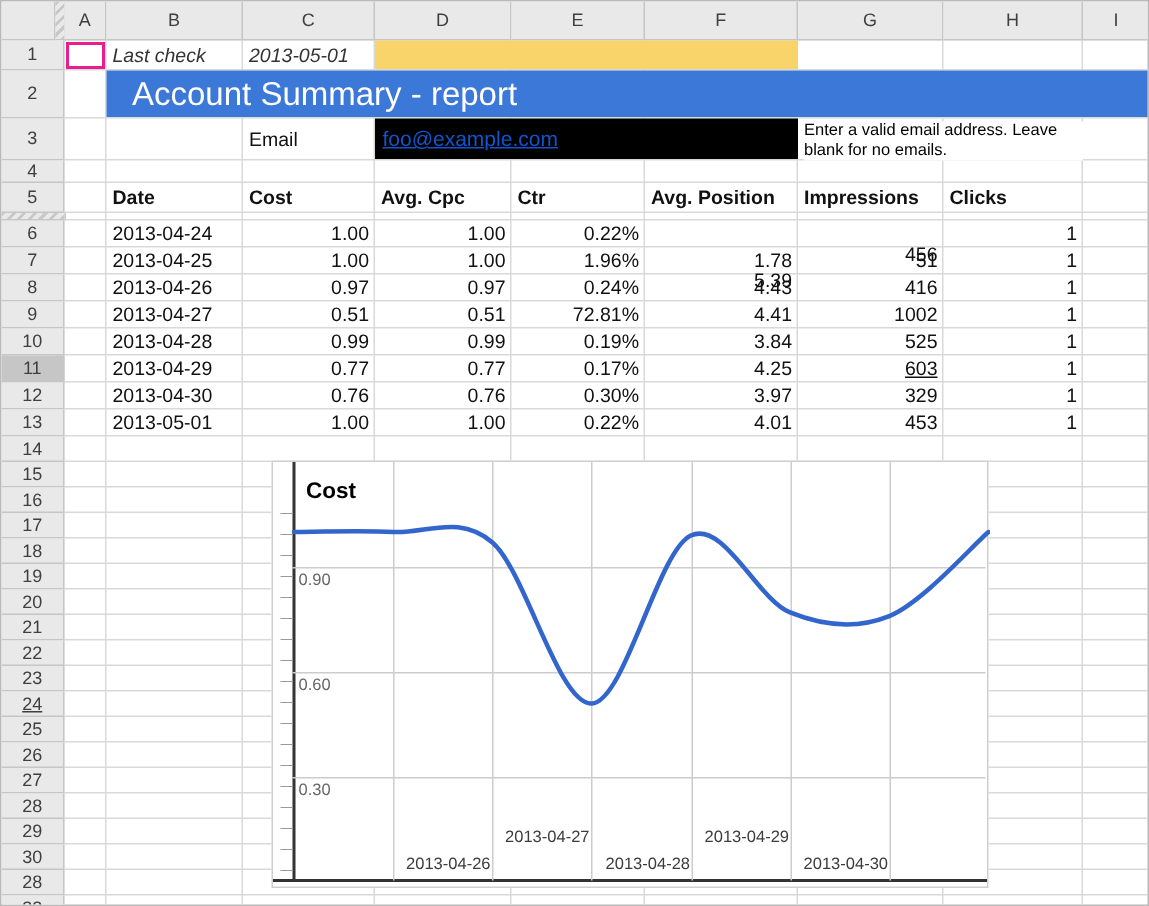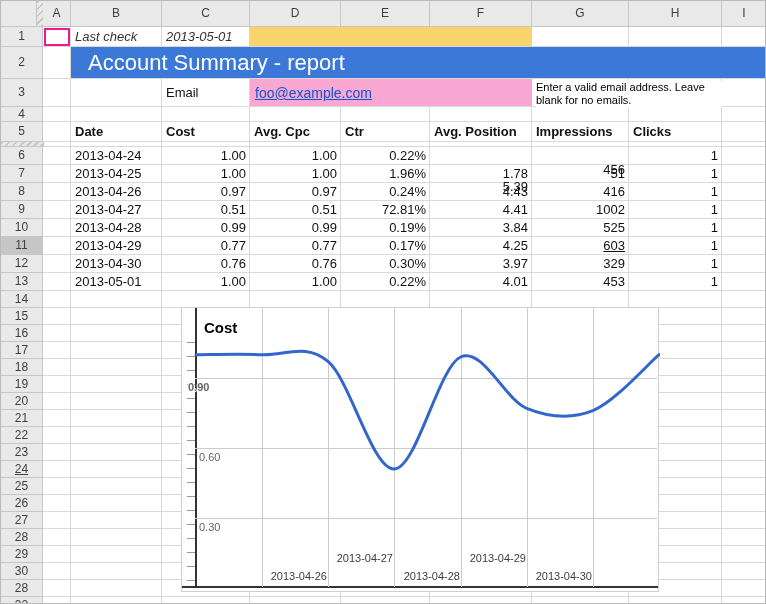--- a/index.html
+++ b/index.html
@@ -147,21 +147,21 @@
       <div class="hline" style="left: 42px; top: 578px; width: 724px;"></div>
       <div class="hline" style="left: 42px; top: 595px; width: 724px;"></div>
       <div class="hline" style="left: 42px; top: 145px; width: 724px;"></div>
     </div>
   <div id="cells">
       <div class="cell left italic" style="left: 70px; top: 26px; width: 91px; height: 20px; line-height: 19px;">Last check</div>
       <div class="cell left italic" style="left: 161px; top: 26px; width: 88px; height: 20px; line-height: 19px;">2013-05-01</div>
       <div class="yellow-cell" style="left: 249px; top: 26px; width: 282px; height: 19px; background: rgb(249, 212, 107);"></div>
       <div class="banner" style="left: 70px; top: 46px; width: 696px; height: 31px; line-height: 31px; background: rgb(60, 120, 216);">Account Summary - report</div>
       <div class="cell left" style="left: 161px; top: 78px; width: 88px; height: 28px; line-height: 27px;">Email</div>
-      <div class="yellow-cell" style="left: 249px; top: 78px; width: 282px; height: 27px; line-height: 27px; background: #f9a8d4; padding-left: 5px;"><span class="email-link" style="color: rgb(17, 85, 204);">foo@example.com</span></div>
+      <div class="yellow-cell" style="left: 249px; top: 78px; width: 282px; height: 27px; line-height: 27px; background: #000000; padding-left: 5px;"><span class="email-link" style="color: rgb(17, 85, 204);">foo@example.com</span></div>
       <div class="helper" style="left: 535px; top: 80px; width: 186px; height: 26px;">Enter a valid email address. Leave blank for no emails.</div>
       <div class="cell left bold" style="left: 70px; top: 121px; width: 91px; height: 20px; line-height: 19px;">Date</div>
       <div class="cell left bold" style="left: 161px; top: 121px; width: 88px; height: 20px; line-height: 19px;">Cost</div>
       <div class="cell left bold" style="left: 249px; top: 121px; width: 91px; height: 20px; line-height: 19px;">Avg. Cpc</div>
       <div class="cell left bold" style="left: 340px; top: 121px; width: 89px; height: 20px; line-height: 19px;">Ctr</div>
       <div class="cell left bold" style="left: 429px; top: 121px; width: 102px; height: 20px; line-height: 19px;">Avg. Position</div>
       <div class="cell left bold" style="left: 531px; top: 121px; width: 97px; height: 20px; line-height: 19px;">Impressions</div>
       <div class="cell left bold" style="left: 628px; top: 121px; width: 93px; height: 20px; line-height: 19px;">Clicks</div>
       <div class="cell left" style="left: 70px; top: 146px; width: 91px; height: 18px; line-height: 17px;">2013-04-24</div>
       <div class="cell right" style="left: 161px; top: 146px; width: 88px; height: 18px; line-height: 17px;">1.00</div>
@@ -237,21 +237,21 @@
         <div class="xgrid" style="left: 345px;"></div>
         <div class="xgrid" style="left: 411px;"></div>
       </div>
     <svg id="chart-svg" width="478" height="285" viewBox="0 0 478 285">
       <path id="chart-path" fill="none" stroke-width="3" stroke-linecap="round" d="M 14.0 46.7 C 25.0 46.7 58.1 45.5 80.1 46.7 C 102.2 47.8 124.2 34.6 146.3 53.7 C 168.3 72.7 190.4 161.8 212.4 161.0 C 234.5 160.2 256.5 59.1 278.6 49.0 C 300.6 38.9 322.7 91.4 344.7 100.3 C 366.8 109.3 388.8 111.6 410.9 102.7 C 432.9 93.7 466.0 56.0 477.0 46.7" stroke="#3366cc"></path>
     </svg>
     <div class="title">Cost</div>
     <div id="chart-labels">
         <div class="ylab" style="left: 17px; top: 213px;">0.30</div>
         <div class="ylab" style="left: 17px; top: 143px;">0.60</div>
-        <div class="ylab" style="left: 6px; top: 73px; font-weight: bold;">0.90</div>
+        <div class="ylab" style="left: 17px; top: 73px;">0.90</div>
         <div class="xlab" style="left: 145px; top: 262px;">2013-04-26</div>
         <div class="xlab" style="left: 211px; top: 244px;">2013-04-27</div>
         <div class="xlab" style="left: 278px; top: 262px;">2013-04-28</div>
         <div class="xlab" style="left: 344px; top: 244px;">2013-04-29</div>
         <div class="xlab" style="left: 410px; top: 262px;">2013-04-30</div>
       </div>
   </div>
 </div>
 
 </body></html>

